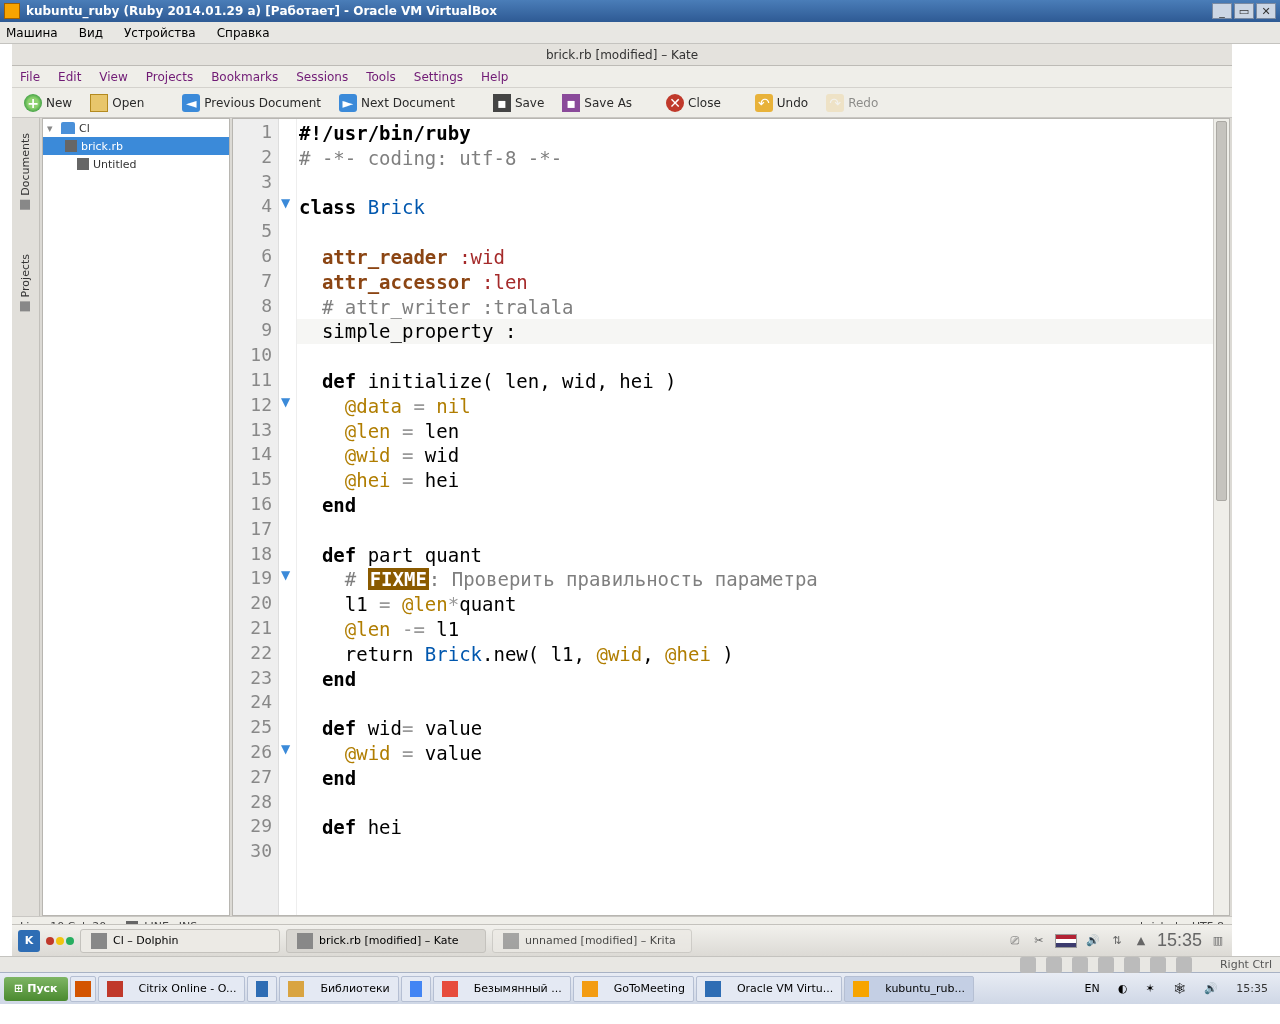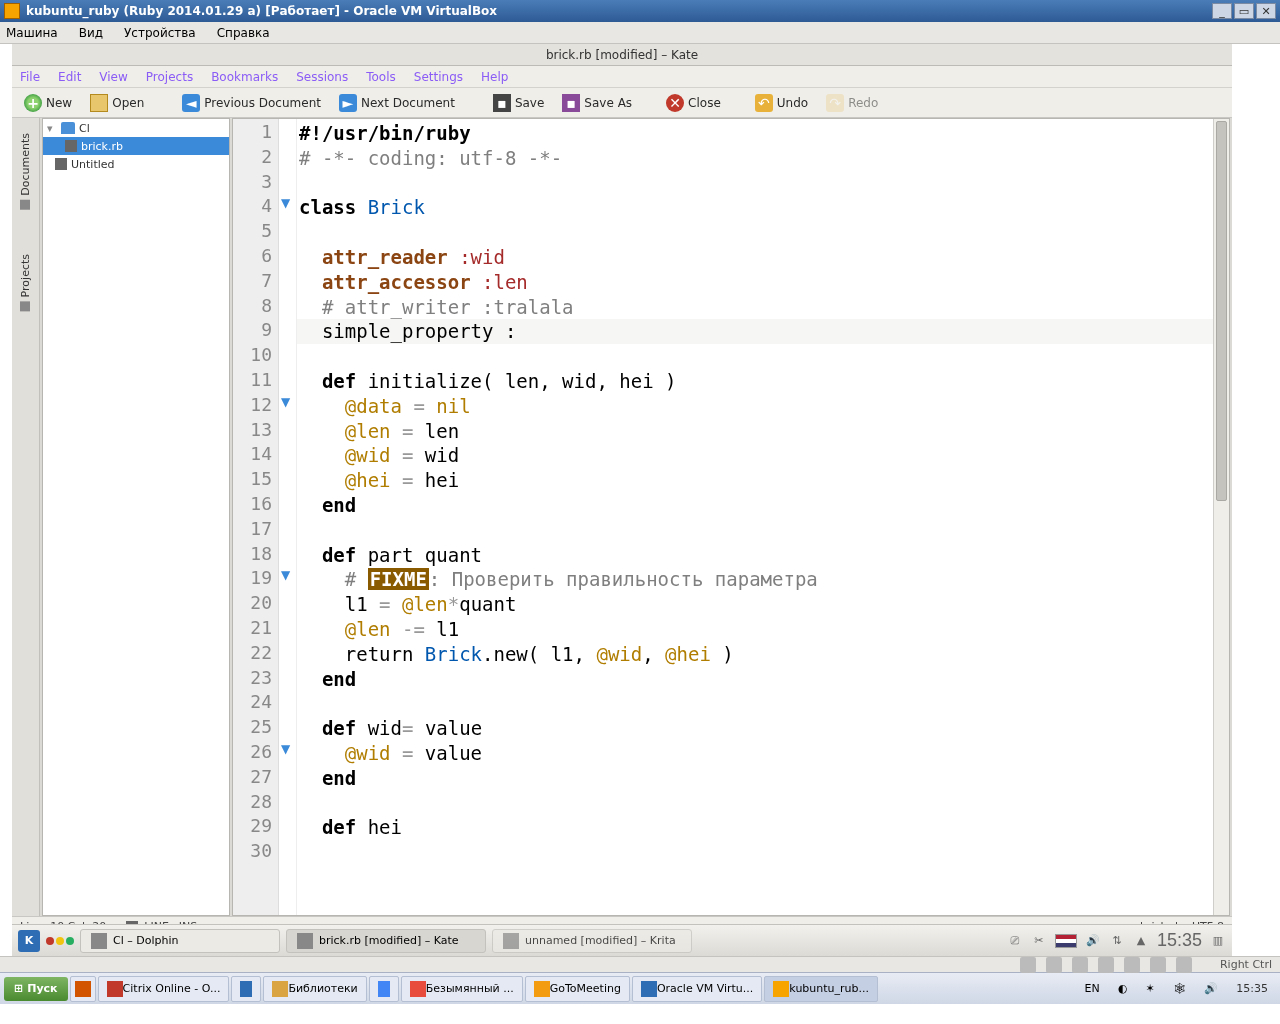--- a/index.html
+++ b/index.html
@@ -12,21 +12,21 @@
 .vbox-winbtn { width: 20px; height: 16px; background: #ccd6e4; border: 1px solid #7a8aa2; margin-left: 2px; display: flex; align-items: center; justify-content: center; font-size: 11px; color: #333; }
 .vbox-menubar { height: 22px; background: #e8e7e3; display: flex; align-items: center; padding: 0 6px; gap: 21px; border-bottom: 1px solid #c4c3bf; }
 .vbox-menubar span { cursor: default; }
 
 
 .vm-area { width: 1220px; height: 912px; background: #dcdad5; position: relative; margin-left: 12px; }
 
 
 .kate-title { height: 22px; background: #e4e2dd; border-bottom: 1px solid #bdbbb6; display: flex; align-items: center; justify-content: center; font-size: 12px; color: #333; }
 .kate-menubar { height: 22px; background: #efeee9; display: flex; align-items: center; padding: 0 8px; gap: 18px; border-bottom: 1px solid #d4d2cd; }
-.kate-menubar span { color: #8b5cf6; }
+.kate-menubar span { color: #701a75; }
 .kate-toolbar { height: 30px; background: #efeee9; display: flex; align-items: center; padding: 0 8px; gap: 10px; border-bottom: 1px solid #c9c7c3; }
 .tbtn { display: flex; align-items: center; gap: 4px; padding: 2px 4px; color: #2a2a2a; }
 .tbtn .ic { width: 18px; height: 18px; display: flex; align-items: center; justify-content: center; font-size: 14px; }
 .ic-new { background: radial-gradient(circle,#8ed26f 40%,#47a447 70%); border-radius: 50%; color:#fff; font-weight:bold; }
 .ic-open { background: #e8c66b; border: 1px solid #b48a1f; }
 .ic-prev, .ic-next { color: #fff; background: #3b8ad9; border-radius: 3px; }
 .ic-save { background: #444; color: #fff; }
 .ic-saveas { background: #8a4a9a; color: #fff; }
 .ic-close { background: #c0392b; border-radius: 50%; color:#fff; }
 .ic-undo,.ic-redo { background:#e8b23a; border-radius:3px; color:#fff; }
@@ -84,21 +84,21 @@
 .kde-time { font-size: 18px; color:#666; font-family:sans-serif; }
 .tray-ic { width:16px; height:16px; display:flex;align-items:center;justify-content:center; color:#666; }
 
 
 .vbox-status { height: 16px; background: #e8e7e3; border-top:1px solid #c4c3bf; display:flex; align-items:center; padding:0 8px; justify-content:flex-end; gap:10px; font-size:11px; color:#555; }
 .vbox-status .sic { width:16px; height:16px; background:#bbb; border-radius:2px; }
 
 
 .win-taskbar { height: 32px; background: linear-gradient(#e8ecf4,#cfd7e6); border-top:1px solid #a8b2c4; display:flex; align-items:center; padding:0 4px; gap:2px; font-size:11px; }
 .win-start { height:24px; padding:0 10px; background:linear-gradient(#7eb564,#4a8a2f); border-radius:3px; color:#fff; display:flex;align-items:center; gap:4px; font-weight:bold; }
-.win-task { height:26px; padding:0 8px; background:#e4e9f3; border:1px solid #b5bfd3; border-radius:2px; display:flex;align-items:center; gap:0; max-width:160px; overflow:hidden; white-space:nowrap; }
+.win-task { height:26px; padding:0 8px; background:#e4e9f3; border:1px solid #b5bfd3; border-radius:2px; display:flex;align-items:center; gap:16px; max-width:160px; overflow:hidden; white-space:nowrap; }
 .win-task.active { background:#c4cfe4; }
 .win-task .wic { width:16px; height:16px; background:#888; }
 .win-tray { margin-left:auto; display:flex; align-items:center; gap:18px; padding:0 8px; }
 .win-time { font-size:11px; color:#333; }
 </style>
 </head>
 <body>
 
 <div class="vbox-titlebar">
   <div class="icon"></div>
@@ -187,21 +187,21 @@
     <div class="tree-panel">
       <div class="tree-row">
           <span class="toggle">▾</span>
           <span class="folder-ic"></span>
           <span>Cl</span>
         </div>
       <div class="tree-row selected" style="padding-left:22px">
           <span class="floppy-ic"></span>
           <span>brick.rb</span>
         </div>
-      <div class="tree-row" style="padding-left:12px">
+      <div class="tree-row" style="padding-left:34px">
           <span class="floppy-ic"></span>
           <span>Untitled</span>
         </div>
     </div>
 
     <div class="editor-pane">
       <div class="gutter">
         <div>1</div>
           <div>2</div>
           <div>3</div>

